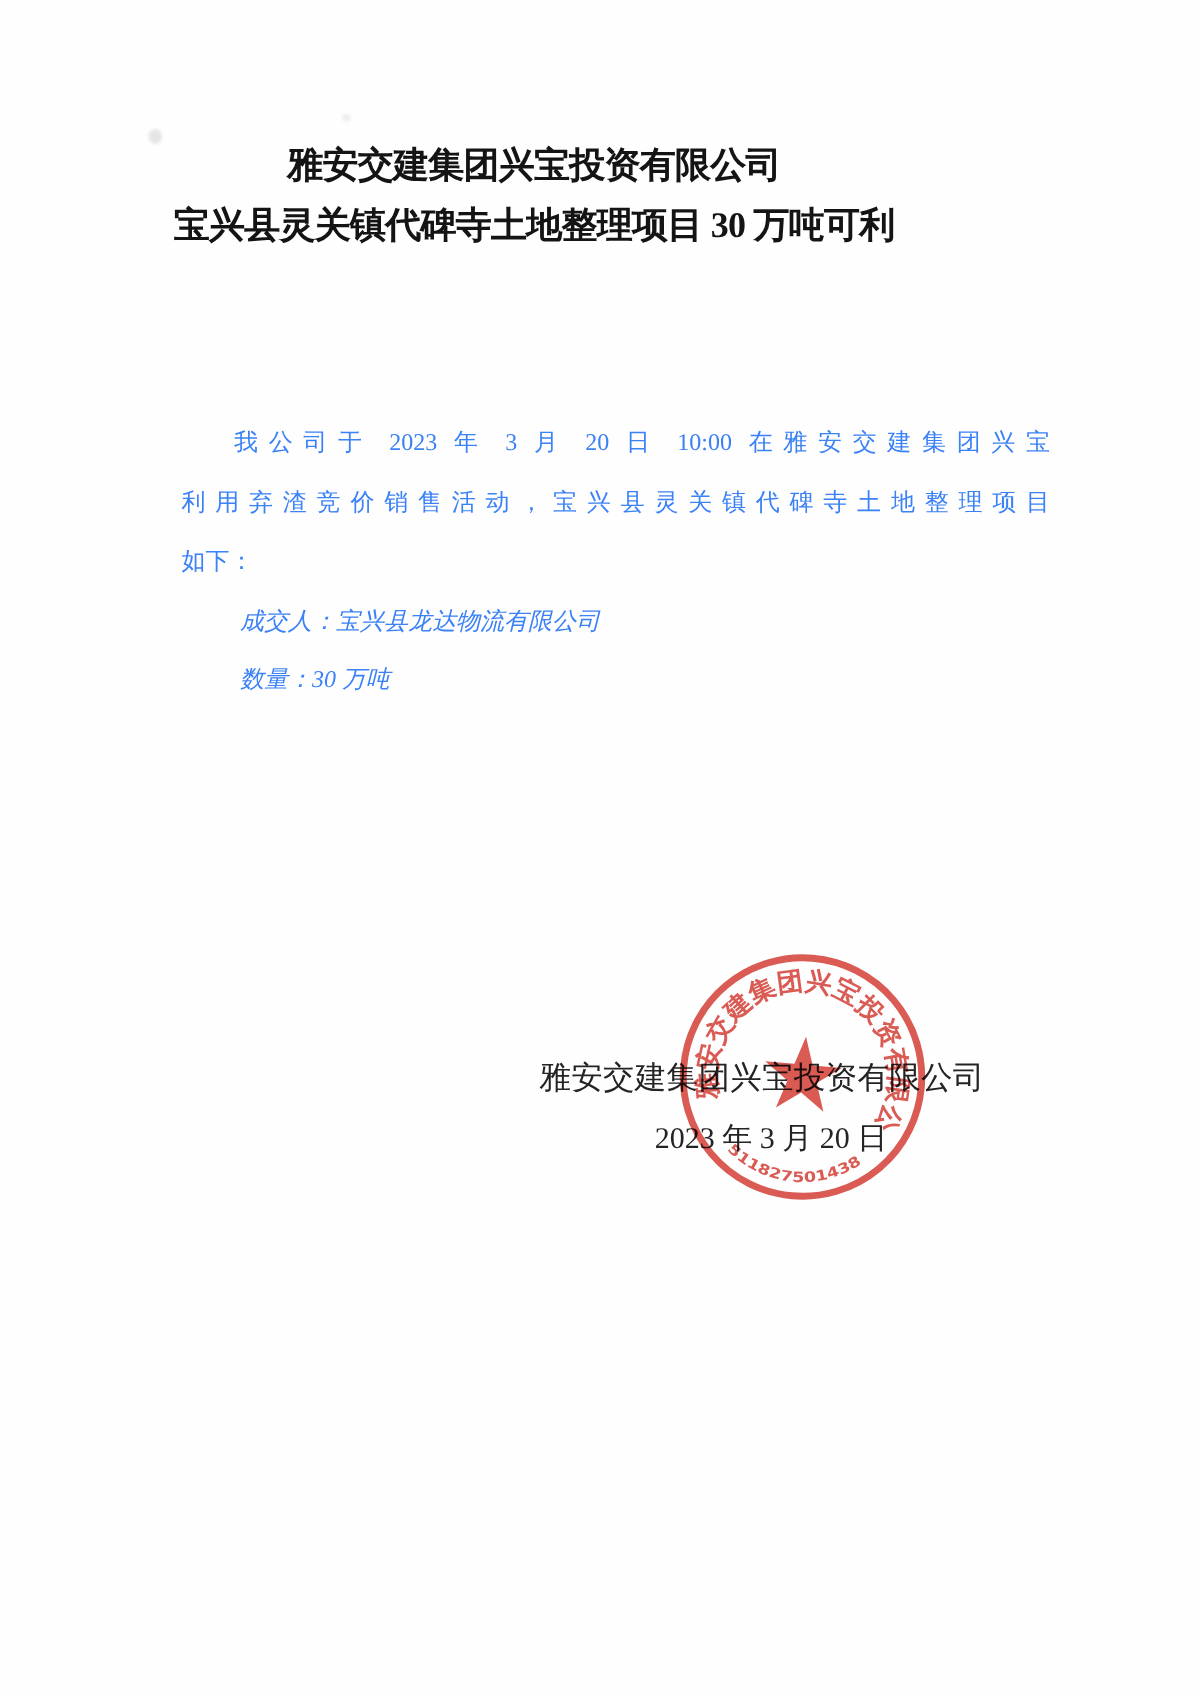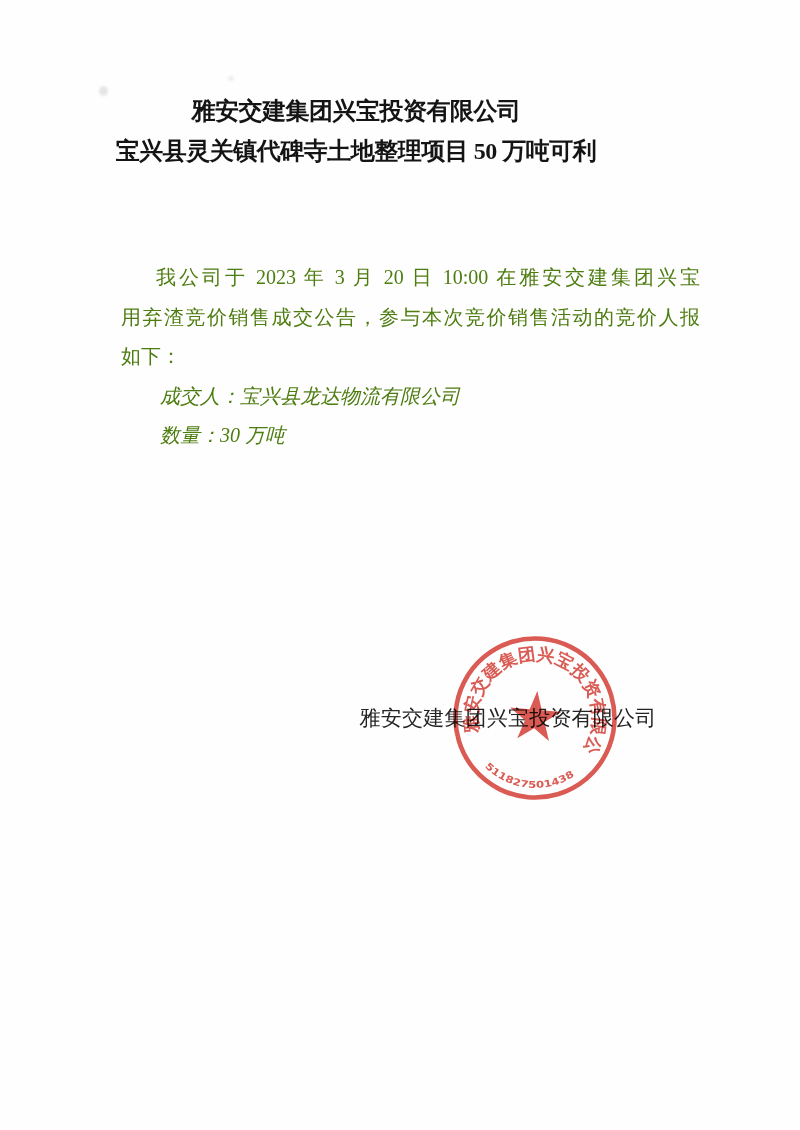--- a/index.html
+++ b/index.html
@@ -5,22 +5,22 @@
   html,body{margin:0;padding:0;background:#ffffff;}
   .page{
     position:relative;width:800px;height:1130px;background:#fefefe;overflow:hidden;
     font-family:"Liberation Serif","DejaVu Serif",serif;color:#1e1e1e;
   }
   .title{
     position:absolute;left:56px;top:92px;width:600px;text-align:center;
     font-size:24px;font-weight:bold;line-height:39.5px;color:#141414;letter-spacing:-0.5px;
   }
   .doc-body{
-    position:absolute;left:121px;top:258px;width:579px;
-    font-size:20px;line-height:39.5px;color:#4d7c0f;
+    position:absolute;left:121px;top:276px;width:579px;
+    font-size:16px;line-height:39.5px;color:#3b82f6;
   }
   .bl{display:block;}
   .justify{text-align:justify;text-align-last:justify;text-justify:inter-ideograph;}
   .ind{text-indent:35px;}
   .res{padding-left:39px;font-style:italic;}
   .signature{
     position:absolute;left:356px;top:698px;width:304px;text-align:center;color:#242424;
   }
   .signature .company{font-size:21px;line-height:40px;letter-spacing:0.2px;}
   .signature .date{font-size:20px;line-height:43px;padding-left:12px;}
@@ -37,37 +37,38 @@
 </head>
 <body>
 
 <div class="page">
 
   <div class="speck s1"></div>
   <div class="speck s2"></div>
 
   <div class="title">
     <div>雅安交建集团兴宝投资有限公司</div>
-    <div>宝兴县灵关镇代碑寺土地整理项目 50 万吨可利</div>
+    <div>宝兴县灵关镇代碑寺土地整理项目 30 万吨可利</div>
   </div>
 
   <div class="doc-body">
     <div class="bl justify ind">我公司于 2023 年 3 月 20 日 10:00 在雅安交建集团兴宝</div>
-    <div class="bl justify">用弃渣竞价销售成交公告，参与本次竞价销售活动的竞价人报</div>
+    <div class="bl justify">利用弃渣竞价销售活动，宝兴县灵关镇代碑寺土地整理项目</div>
     <div class="bl">如下：</div>
     <div class="bl res">
       <span>成交人：</span><span>宝兴县龙达物流有限公司</span>
     </div>
     <div class="bl res">
       <span>数量：</span><span>30 万吨</span>
     </div>
   </div>
 
   <div class="signature">
     <div class="company">雅安交建集团兴宝投资有限公司</div>
+    <div class="date">2023 年 3 月 20 日</div>
   </div>
 
   <svg class="seal" viewBox="0 0 170 170" xmlns="http://www.w3.org/2000/svg" xmlns:xlink="http://www.w3.org/1999/xlink">
     <defs>
       <path id="sealTopArc" d="M 32.4 109.5 A 58 58 0 1 1 137.6 109.5" fill="none"></path>
       <path id="sealBottomArc" d="M 35.5 134.5 A 70 70 0 0 0 134.5 134.5" fill="none"></path>
     </defs>
     <circle cx="85" cy="85" r="79.5" fill="none" stroke-width="4.6" stroke="#d6433c"></circle>
     <polygon points="85,58 91.1,76.7 110.7,76.7 94.8,88.2 100.9,106.8 85,95.3 69.1,106.8 75.2,88.2 59.3,76.7 78.9,76.7" fill="#d6433c"></polygon>
     <text class="sealArc" fill="#d6433c">

